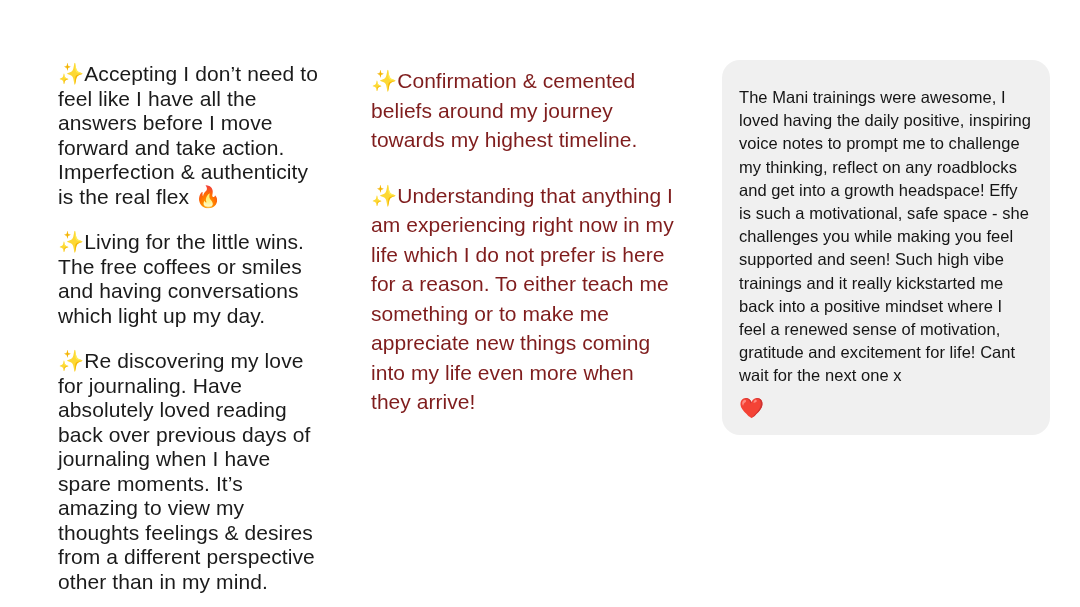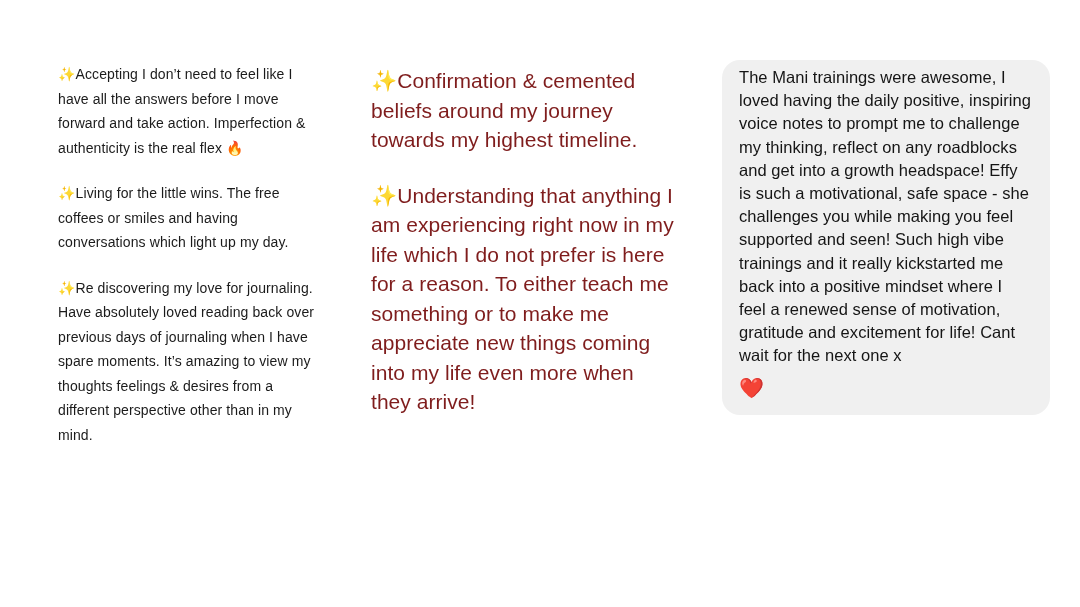--- a/index.html
+++ b/index.html
@@ -22,21 +22,21 @@
   }
 
   
   .col-one {
     position: absolute;
     left: 58px;
     top: 62px;
     width: 268px;
   }
   .col-one .para {
-    font-size: 14px;
+    font-size: 21px;
     line-height: 24.5px;
     margin: 0 0 21px 0;
     color: #1b1b1b;
     letter-spacing: 0.1px;
   }
   .col-one .para:last-child { margin-bottom: 0; }
 
   
   .col-two {
     position: absolute;
@@ -56,21 +56,21 @@
   
   .bubble-wrap {
     position: absolute;
     left: 722px;
     top: 60px;
     width: 328px;
   }
   .bubble {
     background: #f0f0f0;
     border-radius: 18px;
-    padding: 6px 17px 16px 17px;
+    padding: 26px 17px 16px 17px;
     box-sizing: border-box;
     width: 328px;
   }
   .bubble .text {
     font-size: 16.5px;
     line-height: 23.2px;
     color: #151515;
     margin: 0;
     letter-spacing: 0.05px;
   }

